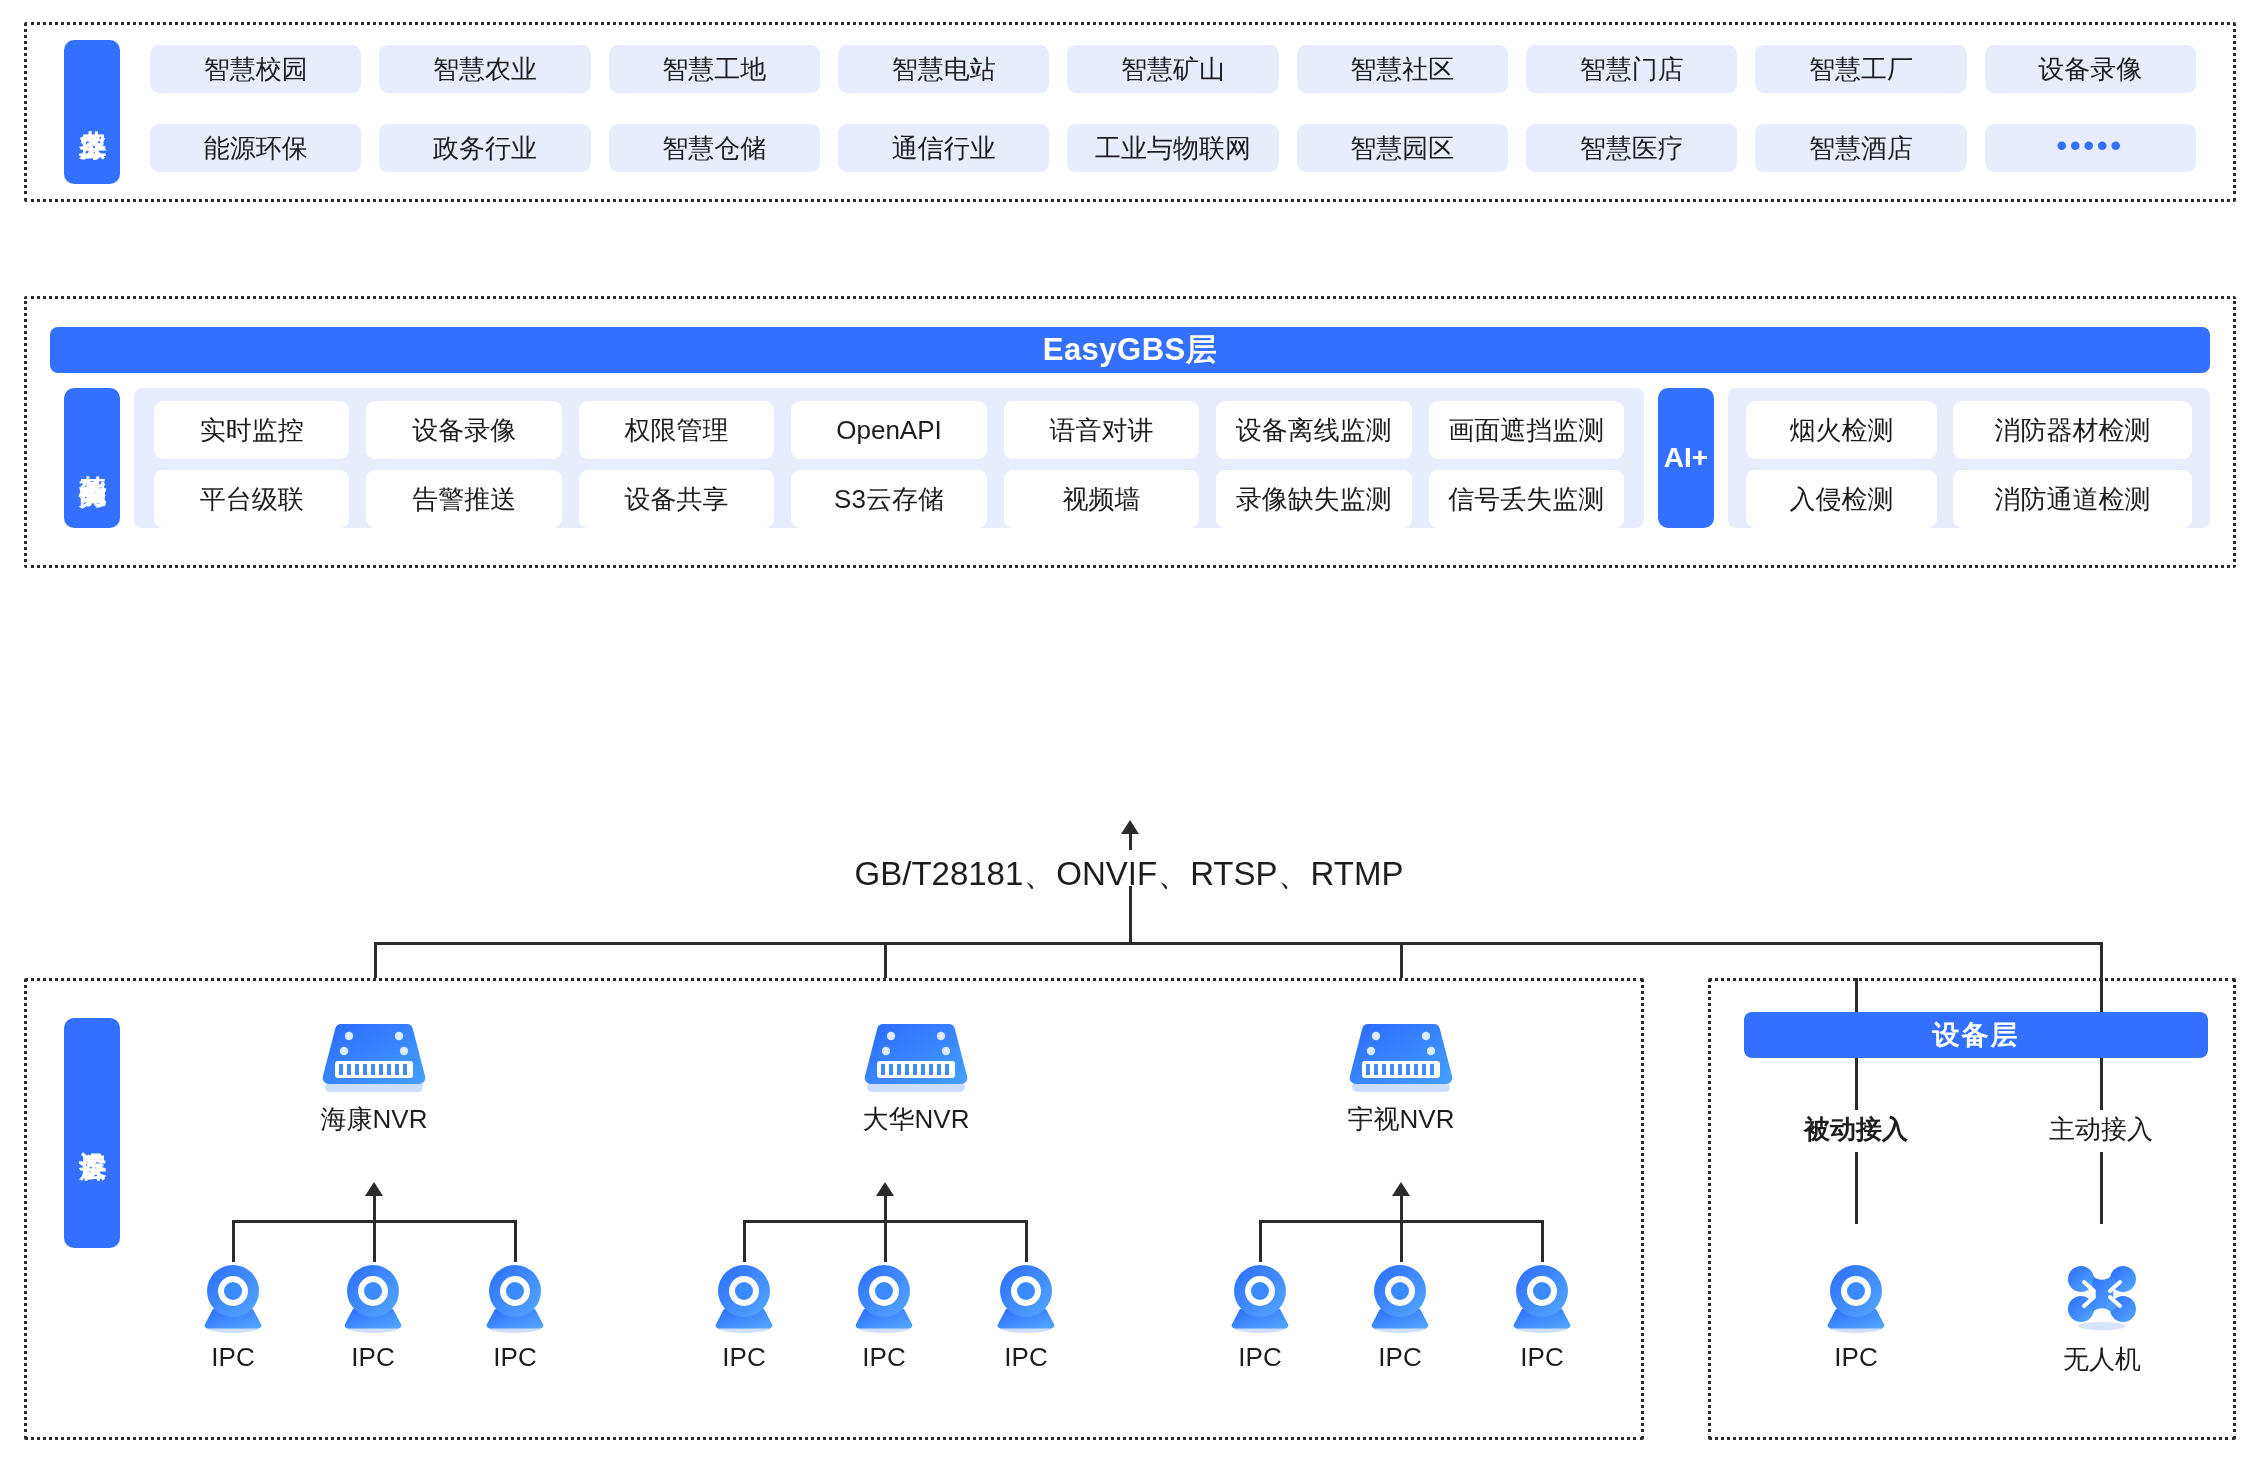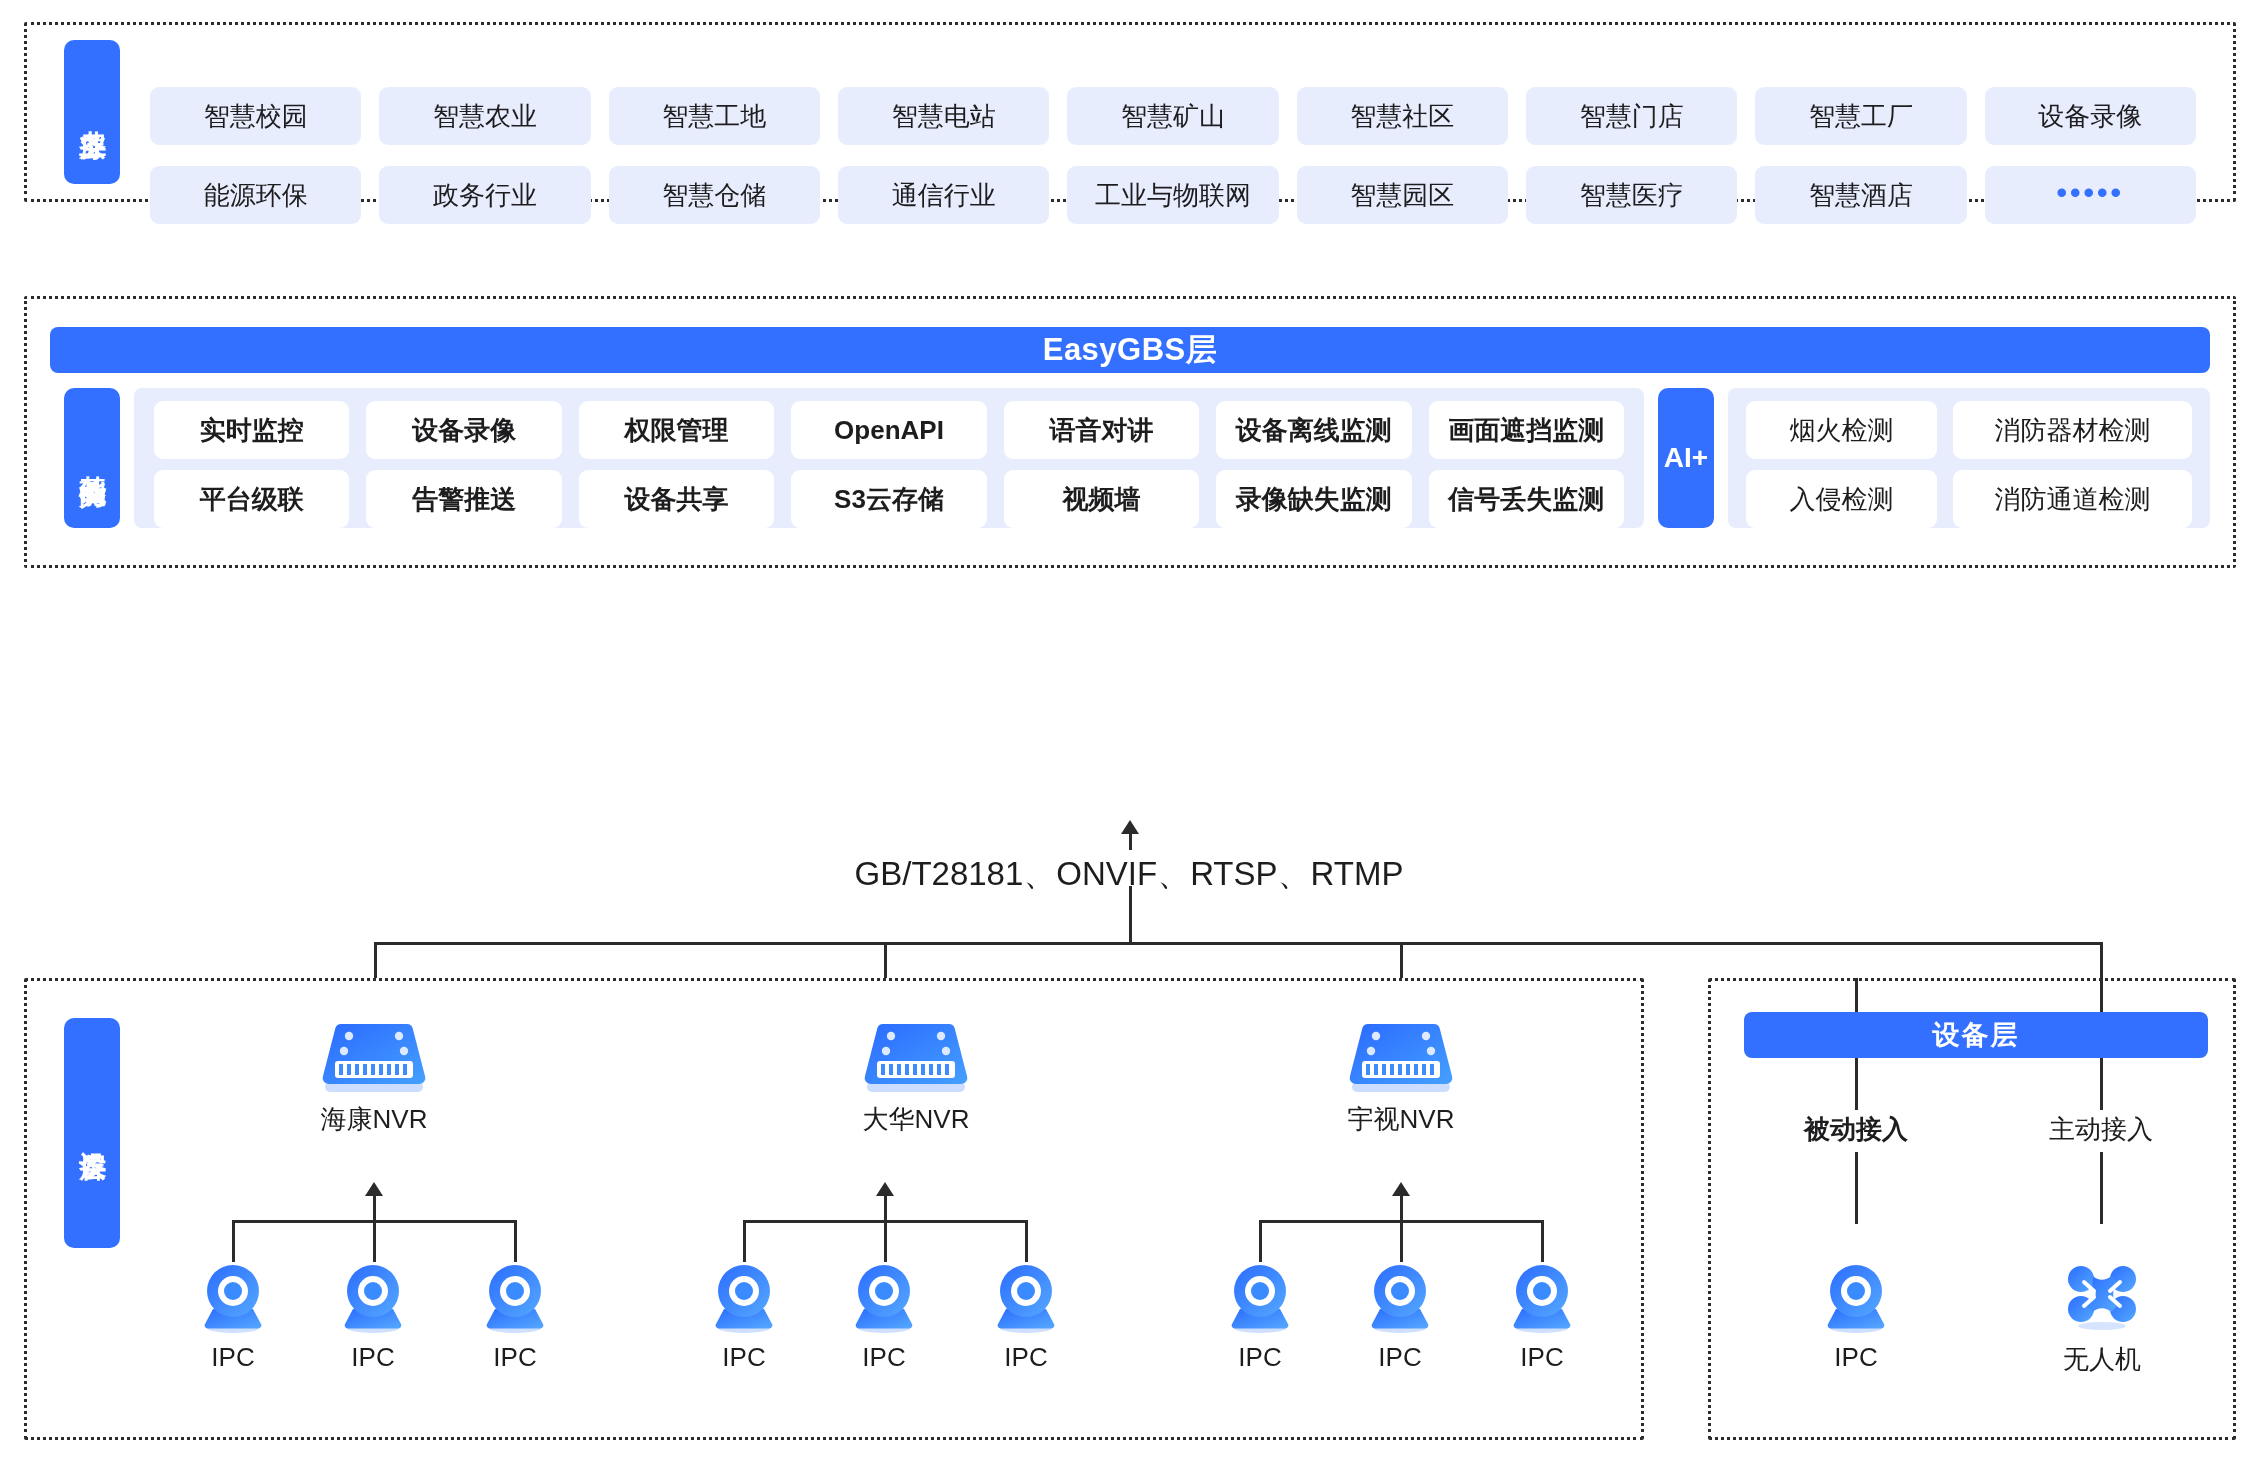--- a/index.html
+++ b/index.html
@@ -46,22 +46,21 @@
   
   .chip {
     background: #e8edfd;
     border-radius: 9px;
     display: flex;
     align-items: center;
     justify-content: center;
     font-size: 26px;
     color: #1d1d1f;
     box-sizing: border-box;
-    height: 58px;
-    margin-top: 42px;
+    height: 48px;
   }
   .chip-white {
     background: #ffffff;
     border-radius: 9px;
     display: flex;
     align-items: center;
     justify-content: center;
     font-size: 26px;
     color: #1d1d1f;
     box-sizing: border-box;
@@ -119,21 +118,20 @@
   }
   #cap-side { left: 64px; top: 388px; width: 56px; height: 140px; }
   #cap-panel {
     position: absolute;
     left: 134px;
     top: 388px;
     width: 1510px;
     height: 140px;
     background: #e8edfd;
     border-radius: 8px;
-    font-weight: bold;
   }
   .cap-row {
     position: absolute;
     left: 20px;
     width: 1470px;
     display: grid;
     grid-template-columns: repeat(7, 1fr);
     column-gap: 17px;
   }
   #cap-row-1 { top: 13px; }

